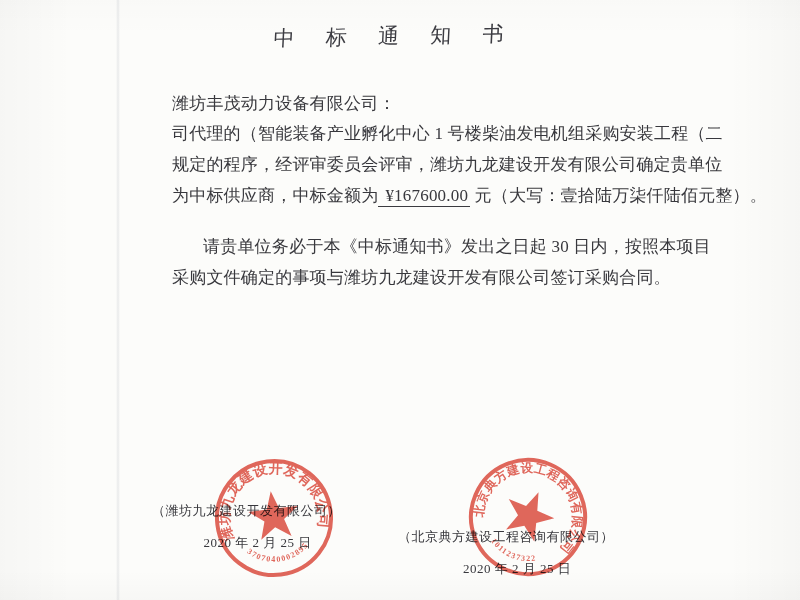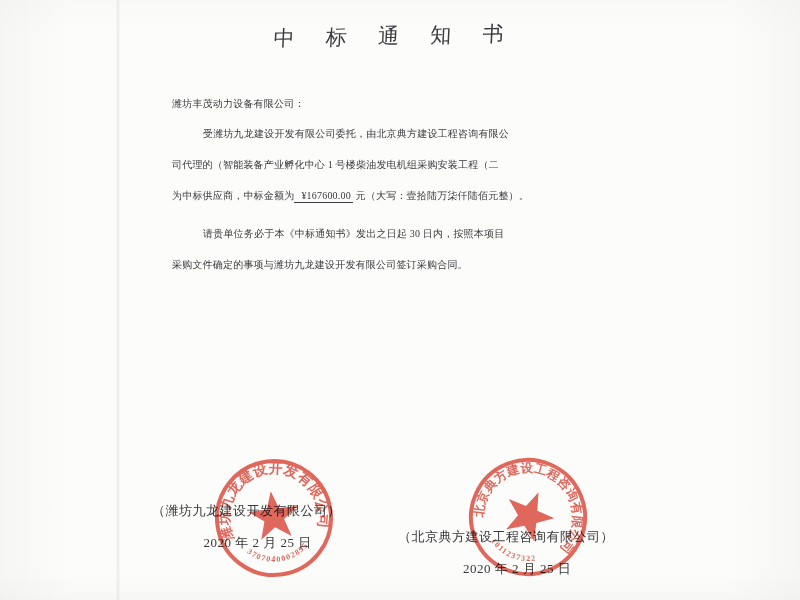--- a/index.html
+++ b/index.html
@@ -30,28 +30,28 @@
     text-align: center;
     font-size: 21px;
     font-weight: 500;
     color: #3c3c42;
     letter-spacing: 13px;
     transform: rotate(-1.2deg) skewX(-4deg);
   }
   .body-text {
     position: absolute;
     left: 172px; top: 90px; width: 474px;
-    font-size: 10px;
+    font-size: 17px;
     color: #38383d;
     letter-spacing: 0.2px;
   }
   .recipient { line-height: 28px; }
   .line { line-height: 31px; white-space: nowrap; }
   .indent { padding-left: 31px; }
-  .para-gap { margin-top: 7px; }
+  .para-gap { margin-top: 20px; }
   .amount {
     border-bottom: 1.4px solid #3b3b40;
     padding: 0 2px 1px 7px;
   }
   .sig {
     position: absolute;
     font-size: 13px;
     color: #38383d;
     letter-spacing: 0.5px;
     z-index: 2;
@@ -82,22 +82,22 @@
 <body>
 
 <div class="page">
   <div class="crease"></div>
 
   <h1 class="doc-title">中 标 通 知 书</h1>
 
   <div class="body-text">
     <div class="recipient">潍坊丰茂动力设备有限公司：</div>
 
-    <p class="line indent">受潍坊九龙建设开发有限公司委托，由北京典方建设工程咨询有限公</p>
     <p class="line">司代理的（智能装备产业孵化中心 1 号楼柴油发电机组采购安装工程（二</p>
+    <p class="line">规定的程序，经评审委员会评审，潍坊九龙建设开发有限公司确定贵单位</p>
     <p class="line"><span>为中标供应商，中标金额为</span><span class="amount">¥167600.00</span><span> 元（大写：壹拾陆万柒仟陆佰元整）。</span></p>
 
     <p class="line indent para-gap">请贵单位务必于本《中标通知书》发出之日起 30 日内，按照本项目</p>
     <p class="line">采购文件确定的事项与潍坊九龙建设开发有限公司签订采购合同。</p>
   </div>
 
   <div class="sig sig-left">
     <div class="sig-company">（潍坊九龙建设开发有限公司）</div>
     <div class="sig-date">2020 年 2 月 25 日</div>
   </div>

